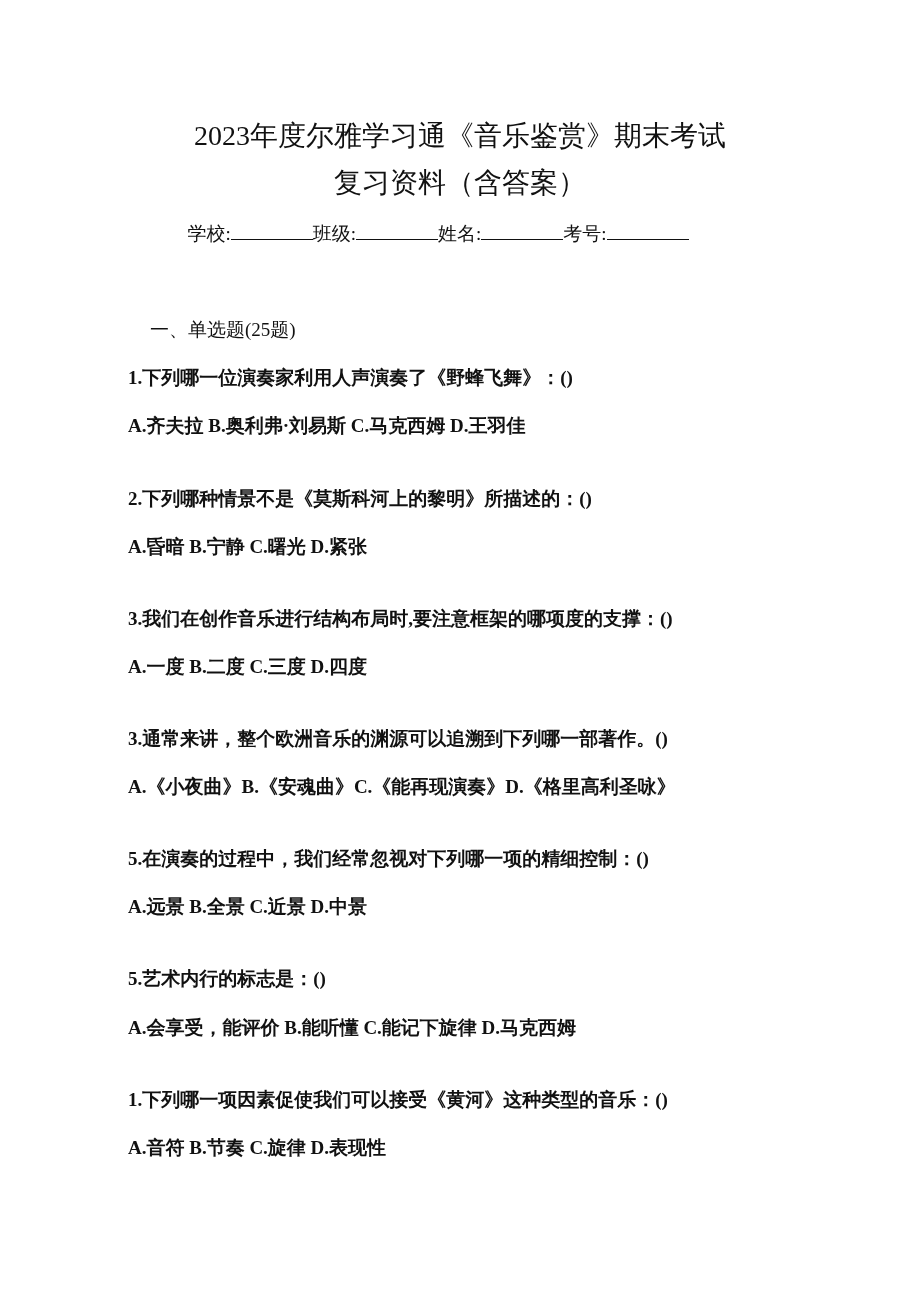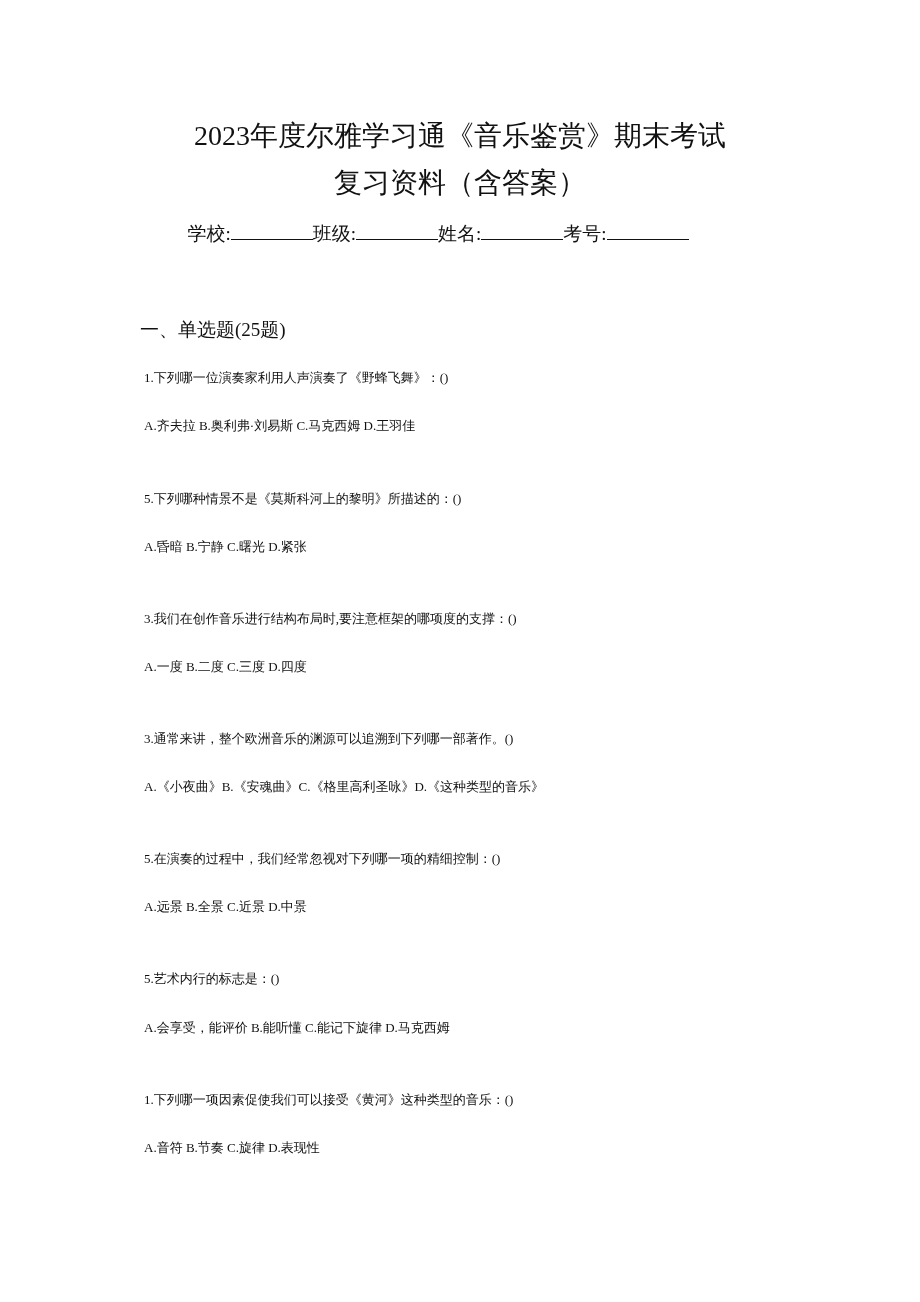--- a/index.html
+++ b/index.html
@@ -16,49 +16,49 @@
   .title.l2 { top: 148px; margin-top: 9px; }
   .info {
     position: absolute; top: 220px; left: 0; width: 876px; text-align: center;
     font-size: 19px; line-height: 28px;
   }
   .info .blank {
     display: inline-block; width: 82px; border-bottom: 1px solid #111;
     height: 18px; vertical-align: baseline;
   }
   .section {
-    position: absolute; left: 140px; top: 316px;
+    position: absolute; left: 150px; top: 316px;
     font-size: 19px; line-height: 28px;
   }
-  .q { position: absolute; left: 144px; font-size: 13px; line-height: 28px; white-space: nowrap; }
+  .q { position: absolute; left: 128px; font-size: 19px; line-height: 28px; white-space: nowrap; font-weight: bold; }
 </style>
 </head>
 <body>
 
 <div>
   <div class="title l1">2023年度尔雅学习通《音乐鉴赏》期末考试</div>
   <div class="title l2">复习资料（含答案）</div>
 
   <div class="info">
     <span>学校:</span><span class="blank"></span><span>班级:</span><span class="blank"></span><span>姓名:</span><span class="blank"></span><span>考号:</span><span class="blank"></span>
   </div>
 
   <div class="section">一、单选题(25题)</div>
 
   <div class="q" style="top:364px">1.下列哪一位演奏家利用人声演奏了《野蜂飞舞》：()</div>
   <div class="q" style="top:412px">A.齐夫拉 B.奥利弗·刘易斯 C.马克西姆 D.王羽佳</div>
 
-  <div class="q" style="top:485px">5.下列哪种情景不是《莫斯科河上的黎明》所描述的：()</div>
+  <div class="q" style="top:485px">2.下列哪种情景不是《莫斯科河上的黎明》所描述的：()</div>
   <div class="q" style="top:533px">A.昏暗 B.宁静 C.曙光 D.紧张</div>
 
   <div class="q" style="top:605px">3.我们在创作音乐进行结构布局时,要注意框架的哪项度的支撑：()</div>
   <div class="q" style="top:653px">A.一度 B.二度 C.三度 D.四度</div>
 
   <div class="q" style="top:725px">3.通常来讲，整个欧洲音乐的渊源可以追溯到下列哪一部著作。()</div>
-  <div class="q" style="top:773px">A.《小夜曲》B.《安魂曲》C.《格里高利圣咏》D.《这种类型的音乐》</div>
+  <div class="q" style="top:773px">A.《小夜曲》B.《安魂曲》C.《能再现演奏》D.《格里高利圣咏》</div>
 
   <div class="q" style="top:845px">5.在演奏的过程中，我们经常忽视对下列哪一项的精细控制：()</div>
   <div class="q" style="top:893px">A.远景 B.全景 C.近景 D.中景</div>
 
   <div class="q" style="top:965px">5.艺术内行的标志是：()</div>
   <div class="q" style="top:1014px">A.会享受，能评价 B.能听懂 C.能记下旋律 D.马克西姆</div>
 
   <div class="q" style="top:1086px">1.下列哪一项因素促使我们可以接受《黄河》这种类型的音乐：()</div>
   <div class="q" style="top:1134px">A.音符 B.节奏 C.旋律 D.表现性</div>
 </div>

